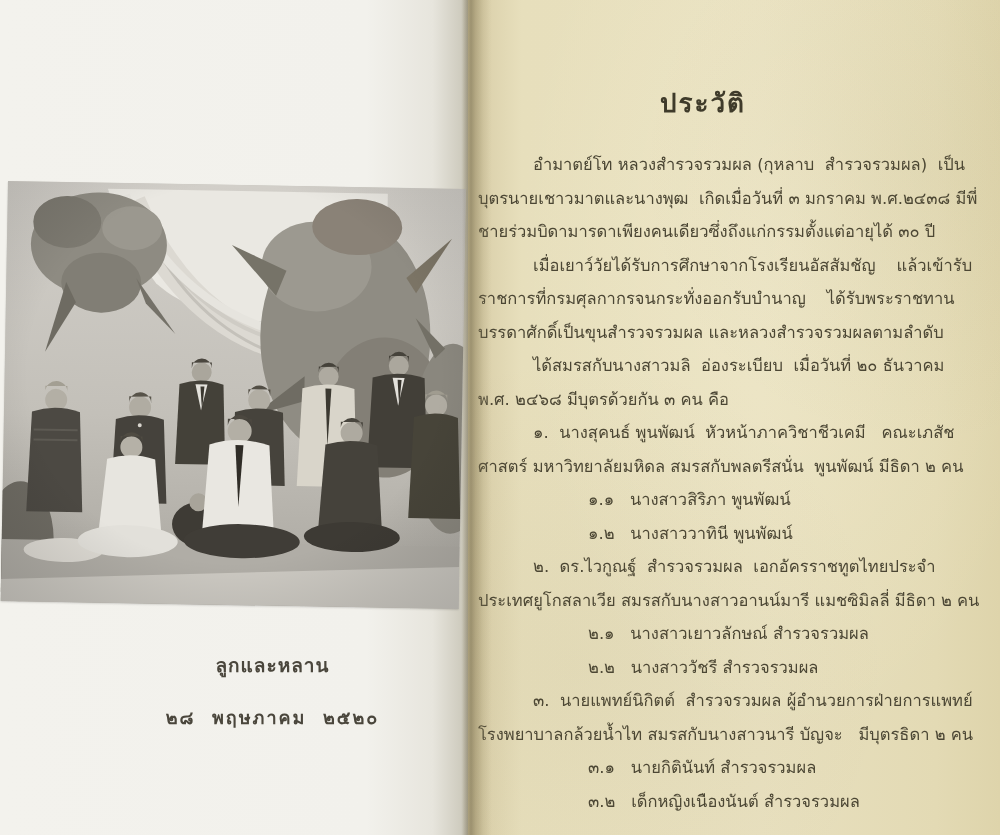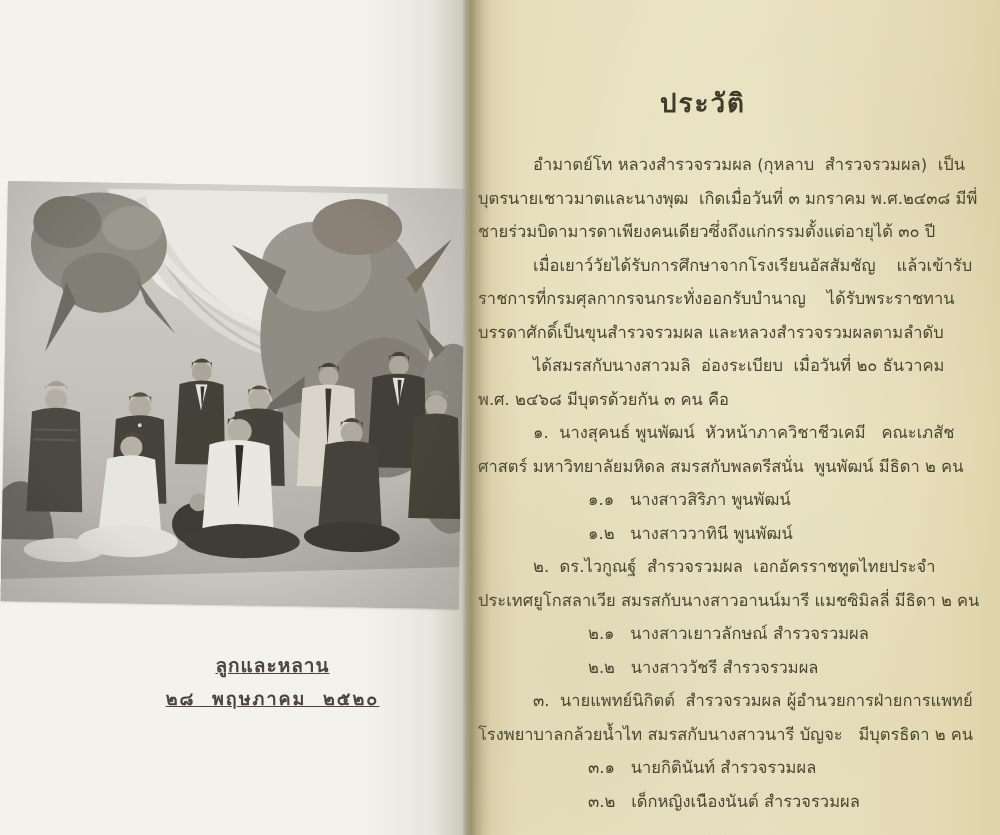--- a/index.html
+++ b/index.html
@@ -13,24 +13,24 @@
   }
   .photo-frame {
     position:absolute; left:8px; top:181px; width:458px; height:420px;
     transform:rotate(1deg); transform-origin:left top;
     overflow:hidden; background:#c7c4bd;
     box-shadow:0 1px 2px rgba(0,0,0,.15);
   }
   .photo-frame svg { display:block; width:458px; height:420px; }
   .caption {
     position:absolute; left:150px; top:650px; width:245px;
-    text-align:center; color:#4a463c;text-decoration:underline;
+    text-align:center; color:#4a463c;
   }
   .caption .cap1 { font-size:19px; font-weight:bold; letter-spacing:1px; white-space:pre; }
-  .caption .cap2 { font-size:18px; font-weight:bold; margin-top:4px; letter-spacing:2px; white-space:pre; }
+  .caption .cap2 { font-size:18px; font-weight:bold; margin-top:23px; letter-spacing:2px; white-space:pre; }
 
   
   .gutter {
     position:absolute; left:462px; top:0; width:30px; height:835px;
     background:linear-gradient(to right, rgba(90,80,55,0) 0%, rgba(95,85,58,.45) 30%, rgba(120,108,74,.35) 45%, rgba(150,138,100,.18) 70%, rgba(150,138,100,0) 100%);
     pointer-events:none; z-index:5;
   }
 
   
   .right-page {

